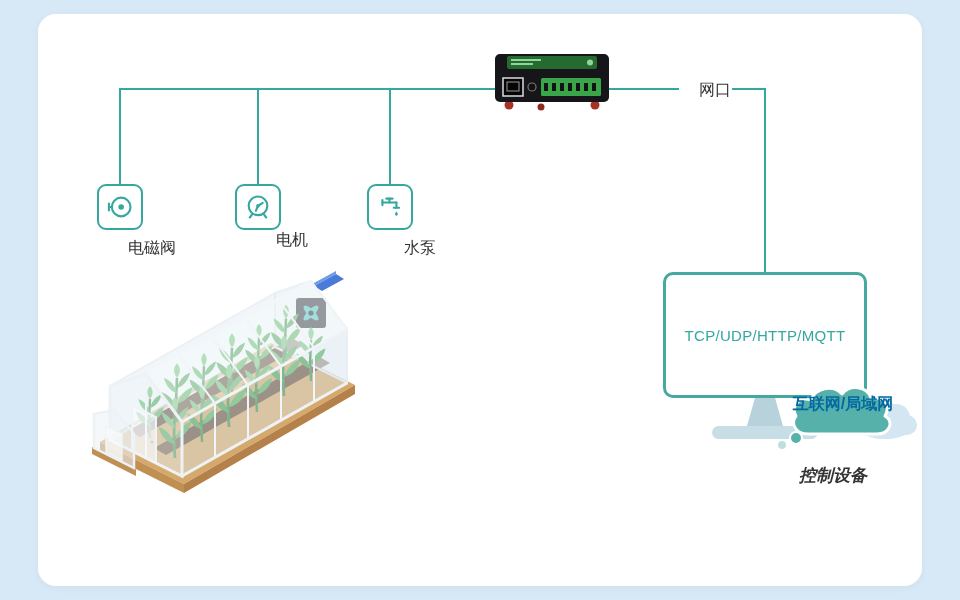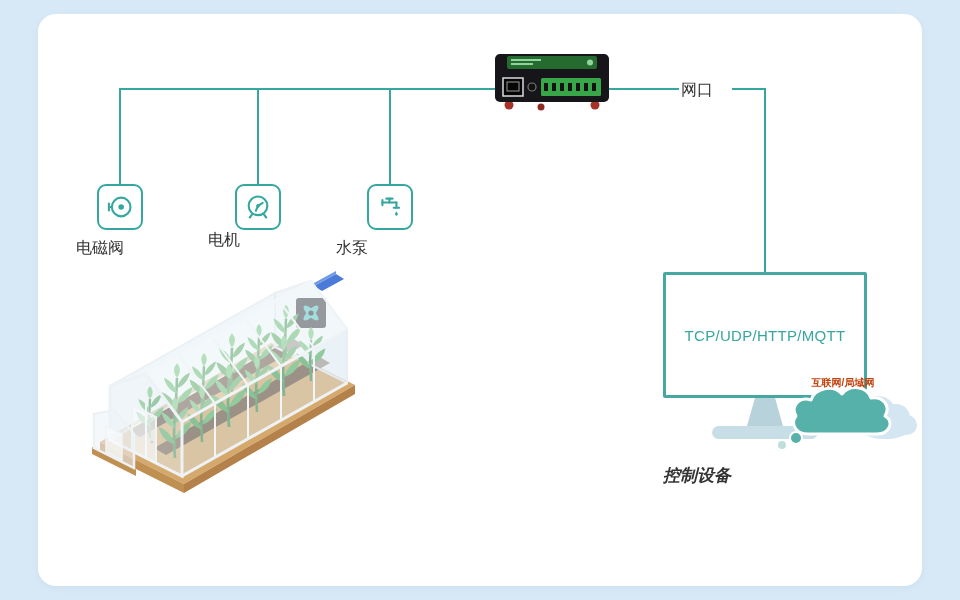--- a/index.html
+++ b/index.html
@@ -3,33 +3,33 @@
 <meta charset="utf-8">
 <style>
   html,body{margin:0;padding:0;}
   #canvas{position:relative;width:960px;height:600px;background:#d7e9f7;
           font-family:"Liberation Sans","DejaVu Sans",sans-serif;overflow:hidden;}
   .card{position:absolute;left:38px;top:14px;width:884px;height:572px;background:#ffffff;
         border-radius:18px;box-shadow:0 2px 8px rgba(0,0,0,0.04);}
   .hline,.vline{position:absolute;background:#35a79e;}
   .hline{height:2px;}
   .vline{width:2px;}
-  .label{position:absolute;color:#333333;font-size:16px;text-align:left;line-height:19px;}
+  .label{position:absolute;color:#333333;font-size:16px;text-align:right;line-height:19px;}
   .title{font-size:17px;font-weight:600;}
   .iconbox{position:absolute;width:46px;height:46px;border:2px solid #35a79e;border-radius:9px;
            background:#ffffff;display:flex;align-items:center;justify-content:center;box-sizing:border-box;}
   .monitor{position:absolute;left:663px;top:272px;width:204px;height:126px;border:3px solid #45a8a1;
-           border-radius:2px;background:#ffffff;box-sizing:border-box;display:flex;
+           border-radius:10px;background:#ffffff;box-sizing:border-box;display:flex;
            align-items:center;justify-content:center;}
   .monitor-screen{color:#35a79e;font-size:15px;letter-spacing:.3px;font-weight:500;}
   .stand{position:absolute;left:747px;top:398px;width:36px;height:28px;background:#b7d2db;
          clip-path:polygon(22% 0,78% 0,100% 100%,0 100%);}
   .mbase{position:absolute;left:712px;top:426px;width:106px;height:13px;background:#c8dee6;border-radius:7px;}
-  .cloud-label{position:absolute;left:785px;top:376px;width:116px;text-align:center;color:#c2410c;
-               font-size:10px;font-weight:600;}
+  .cloud-label{position:absolute;left:785px;top:394px;width:116px;text-align:center;color:#0369a1;
+               font-size:16px;font-weight:600;}
   svg{display:block;}
 </style>
 </head>
 <body>
 
 <div id="canvas">
   <div class="card"></div>
 
   <div class="hline" style="left:119px;top:88px;width:560px;"></div>
   <div class="hline" style="left:732px;top:88px;width:34px;"></div>

